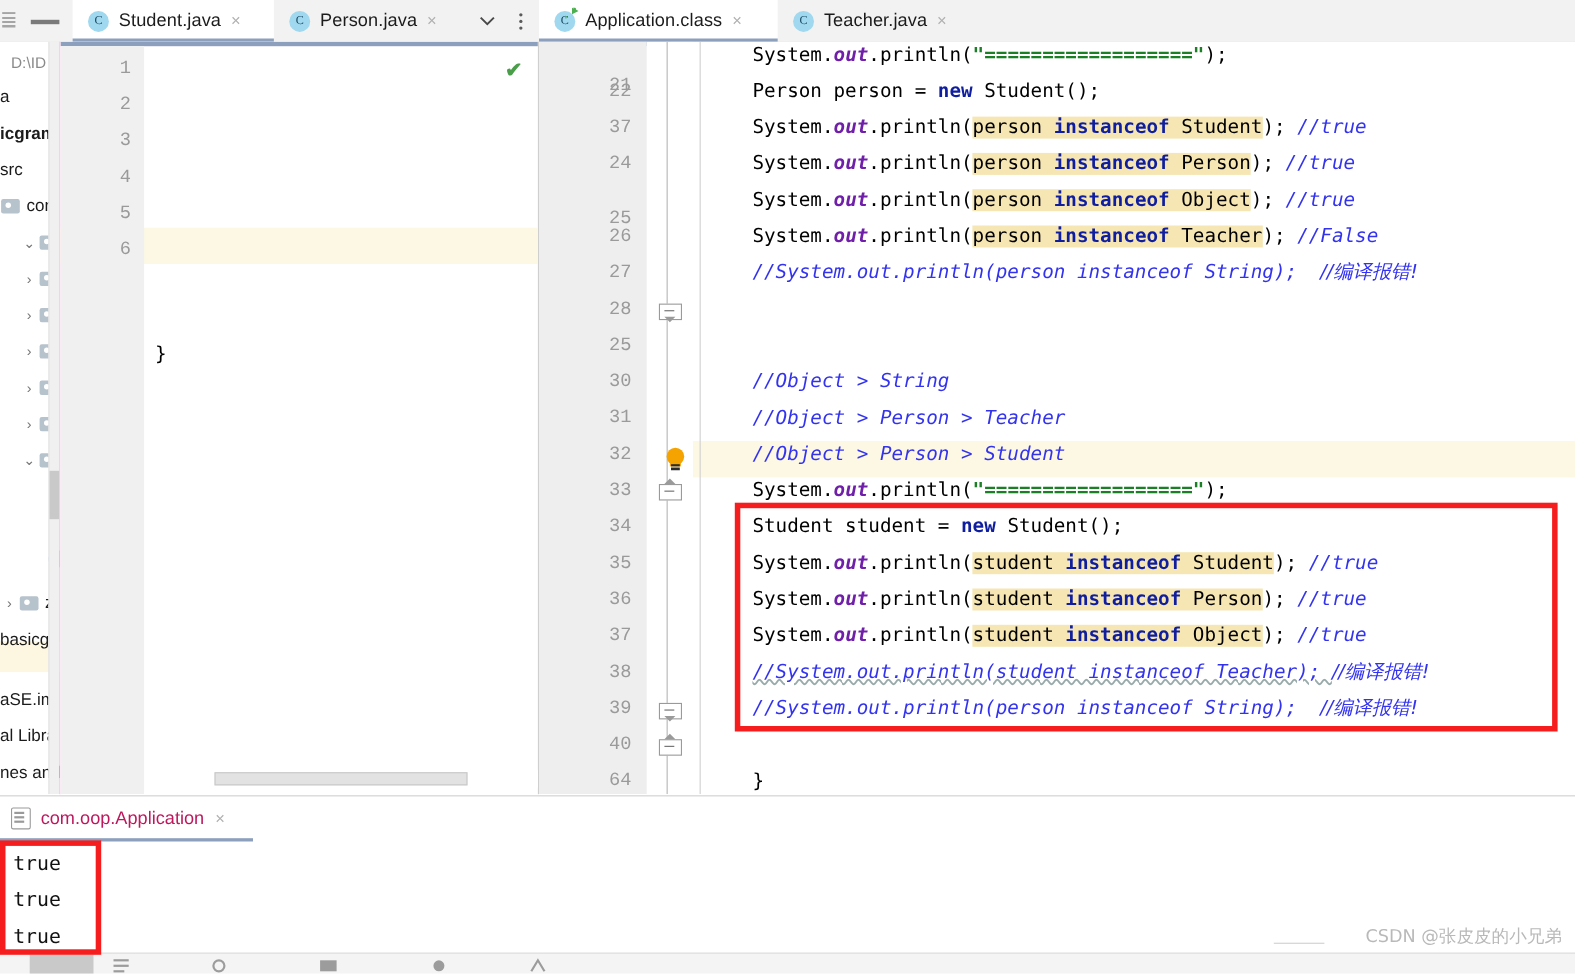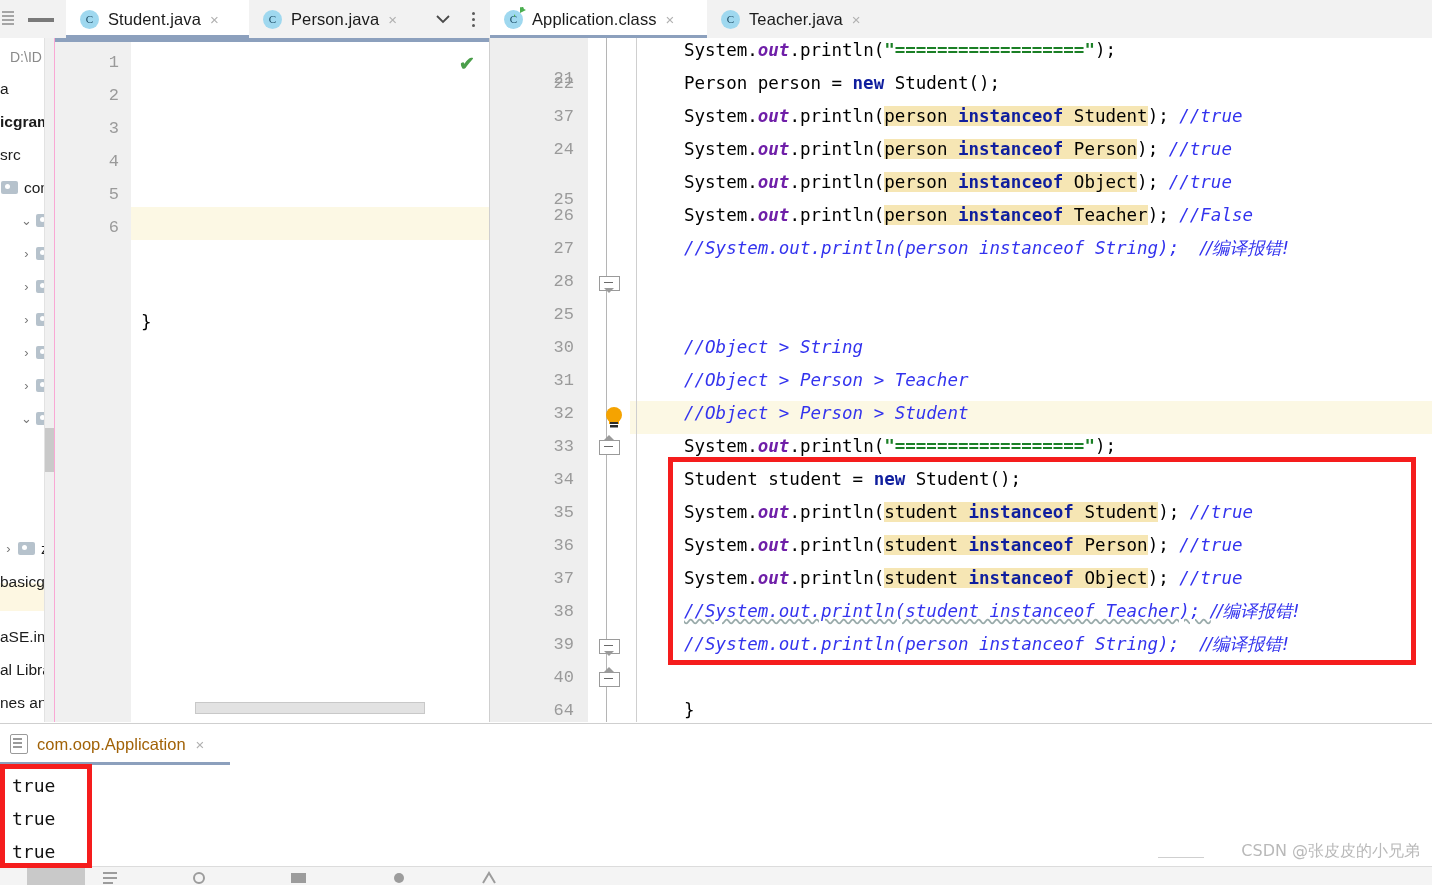--- a/index.html
+++ b/index.html
@@ -106,21 +106,21 @@
   .sq{text-decoration:underline wavy #9aa;}
 
   
   #console{position:absolute;left:0;top:723px;width:1432px;height:162px;background:#fff;
            border-top:1px solid #cfcfcf;overflow:hidden;}
   .ctab{position:absolute;left:0;top:0;height:40px;display:flex;align-items:center;padding:0 10px;}
   .ctab .cfil{width:16px;height:18px;border:1.5px solid #9a9a9a;border-radius:2px;margin-right:9px;
               background:#fff;position:relative;}
   .ctab .cfil:after{content:"";position:absolute;left:2px;top:3px;width:9px;height:1.5px;
               background:#9a9a9a;box-shadow:0 4px 0 #9a9a9a,0 8px 0 #9a9a9a;}
-  .ctab .ctxt{font-size:16.5px;color:#a16207;}
+  .ctab .ctxt{font-size:16.5px;color:#be185d;}
   .ctab .cx{margin-left:10px;font-size:15px;color:#b0b0b0;}
   .ctabline{position:absolute;left:0;top:38px;width:230px;height:3px;background:#8ca0bd;}
   .outwrap{position:absolute;left:5px;top:45px;}
   .outline{font-family:"DejaVu Sans Mono", monospace;font-size:18px;line-height:33px;color:#111;
            padding-left:7px;}
   .botbar{position:absolute;left:0;bottom:0;width:1432px;height:19px;background:#f4f4f4;
           border-top:1px solid #dcdcdc;}
   .botbar .seg{position:absolute;left:27px;top:1px;width:58px;height:18px;background:#c9c9c9;}
   .bicon{position:absolute;top:4px;width:18px;height:14px;opacity:.55;}
   .watermark{position:absolute;right:12px;bottom:24px;font-size:16px;color:#b9b9b9;

